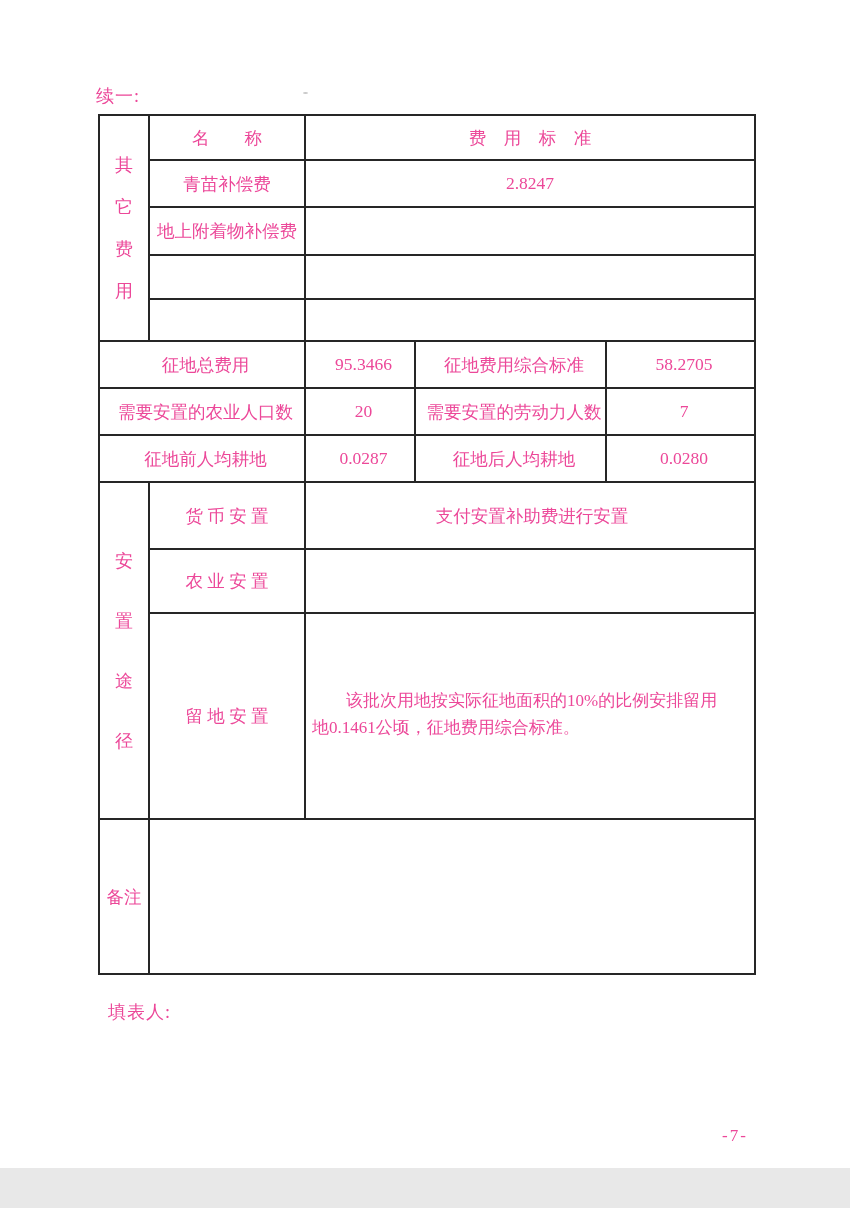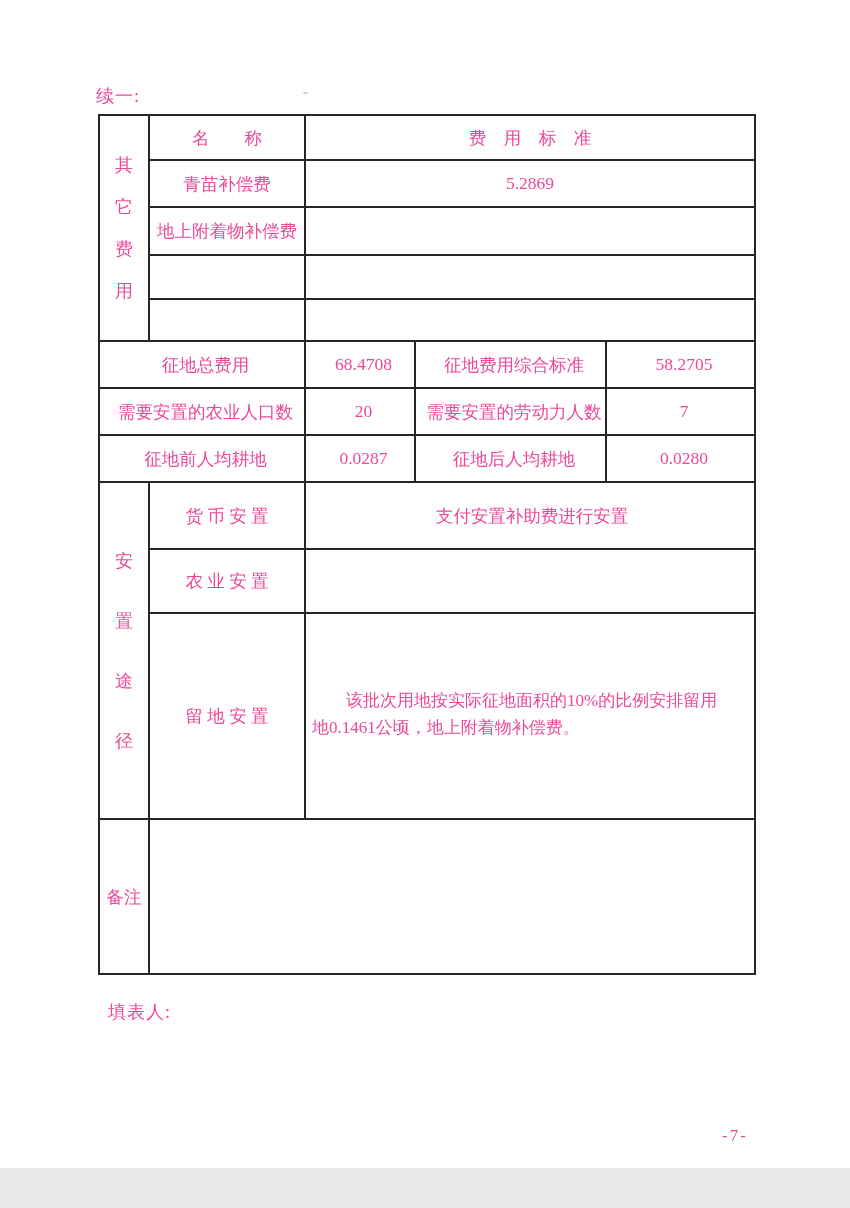--- a/index.html
+++ b/index.html
@@ -103,38 +103,38 @@
             <span>它</span>
             <span>费</span>
             <span>用</span>
           </div>
         </td>
         <td>名　　称</td>
         <td colspan="3">费　用　标　准</td>
       </tr>
       <tr class="rh-a1">
         <td>青苗补偿费</td>
-        <td colspan="3">5.2869</td>
+        <td colspan="3">2.8247</td>
       </tr>
       <tr class="rh-a2">
         <td>地上附着物补偿费</td>
         <td colspan="3"></td>
       </tr>
       <tr class="rh-a3">
         <td></td>
         <td colspan="3"></td>
       </tr>
       <tr class="rh-a4">
         <td></td>
         <td colspan="3"></td>
       </tr>
 
       <tr class="rh-b">
         <td colspan="2">征地总费用</td>
-        <td>68.4708</td>
+        <td>95.3466</td>
         <td>征地费用综合标准</td>
         <td>58.2705</td>
       </tr>
       <tr class="rh-b">
         <td colspan="2">需要安置的农业人口数</td>
         <td>20</td>
         <td>需要安置的劳动力人数</td>
         <td>7</td>
       </tr>
       <tr class="rh-b">
@@ -156,21 +156,21 @@
         <td>货 币 安 置</td>
         <td colspan="3" class="cell-left">支付安置补助费进行安置</td>
       </tr>
       <tr class="rh-c2">
         <td>农 业 安 置</td>
         <td colspan="3" class="cell-left"></td>
       </tr>
       <tr class="rh-c3">
         <td>留 地 安 置</td>
         <td colspan="3" class="para-cell">
-          <div class="para">该批次用地按实际征地面积的10%的比例安排留用地0.1461公顷，地上附着物补偿费。</div>
+          <div class="para">该批次用地按实际征地面积的10%的比例安排留用地0.1461公顷，征地费用综合标准。</div>
         </td>
       </tr>
 
       <tr class="rh-d">
         <td>备注</td>
         <td colspan="4"></td>
       </tr>
     </tbody>
   </table>
 

